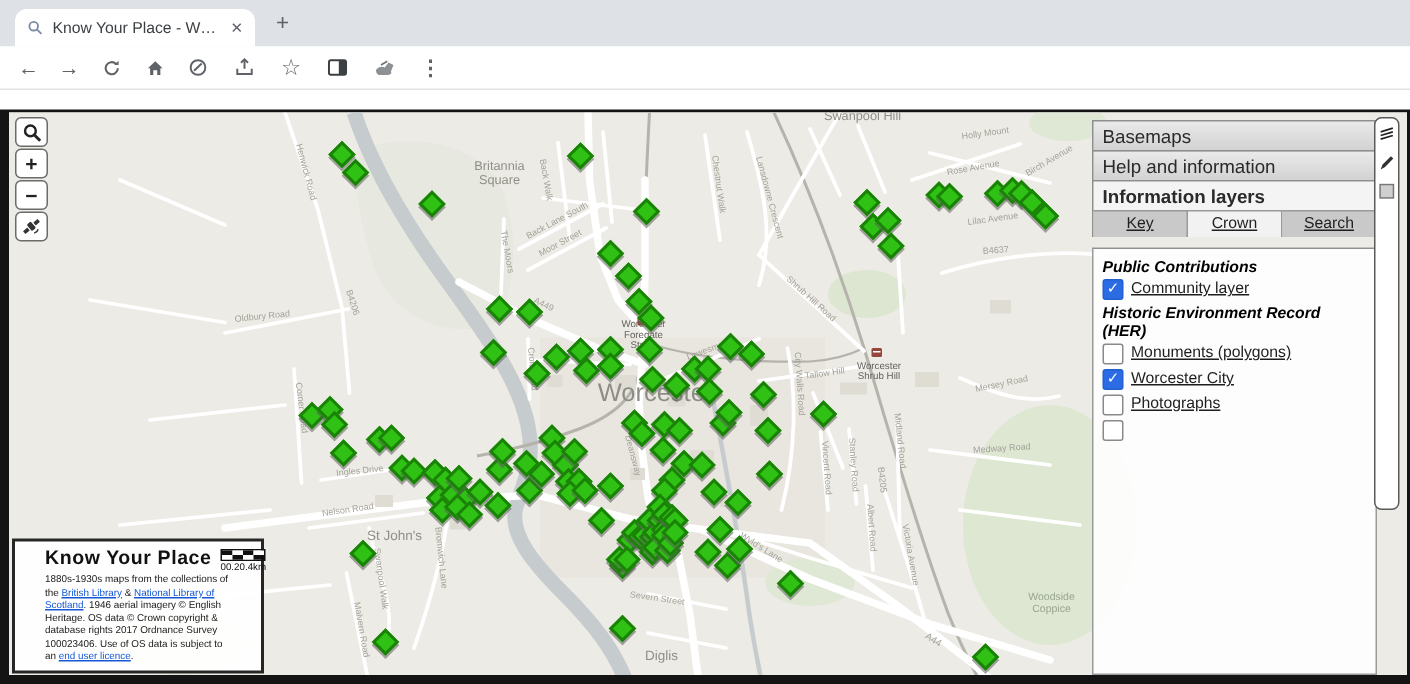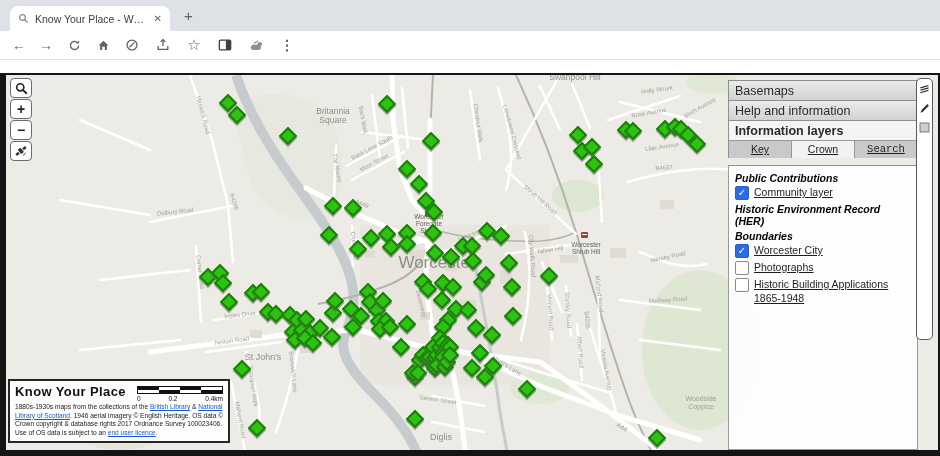--- a/index.html
+++ b/index.html
@@ -42,34 +42,34 @@
              border-radius:5px;z-index:6;display:flex;flex-direction:column;align-items:center;padding-top:4px;gap:6px;box-sizing:border-box;}
 
   
   .panel{position:absolute;left:722px;top:6px;width:190px;bottom:0;z-index:5;box-sizing:border-box;}
   .phead{height:21px;line-height:20px;padding:0 6px;background:linear-gradient(#eaeaea,#d2d2d2);
          border:1px solid #8f8f8f;font-size:12.5px;color:#2a2a2a;box-sizing:border-box;margin-top:-1px;}
   .phead.bold{font-weight:bold;background:#f4f4f4;}
   .ptabs{display:flex;border-left:1px solid #8f8f8f;border-right:1px solid #8f8f8f;margin-top:-1px;align-items:flex-end;}
   .ptab{flex:1;text-align:center;background:#c9c9c9;border-top:1px solid #999;border-right:1px solid #999;
         font-size:10.5px;padding:2px 0 3px;color:#1f1f1f;text-decoration:underline;}
-  .ptab:last-child{border-right:none;font-family:Liberation Mono, monospace;}
+  .ptab:last-child{border-right:none;}
   .ptab.active{background:#f2f2f2;}
   .pbody{background:rgba(255,255,255,.9);border:1px solid #9a9a9a;border-top:1px solid #8f8f8f;
          position:absolute;left:0;right:0;top:84px;bottom:0;padding:3px 6px;box-sizing:border-box;}
   .lgroup-h{font-style:italic;font-weight:bold;font-size:10.5px;color:#000;margin:3px 0 1px;}
   .litem{display:flex;align-items:flex-start;gap:5px;margin:2px 0 3px;}
   .cb{width:12px;height:12px;border:1px solid #8a8a8a;background:#fff;border-radius:2px;flex:0 0 auto;
       font-size:10px;line-height:12px;text-align:center;color:#fff;box-sizing:content-box;}
   .cb.on{background:#2b6be4;border-color:#2260cf;}
   .litem-label{font-size:10.5px;color:#1e1e1e;text-decoration:underline;line-height:1.3;}
 
   
-  .infobox{position:absolute;left:2px;top:304px;width:222px;background:rgba(255,255,255,.94);
-           border:2px solid #262626;z-index:6;padding:3px 5px 4px;box-sizing:border-box;}
+  .infobox{position:absolute;left:2px;top:284px;width:168px;background:rgba(255,255,255,.94);
+           border:2px solid #262626;z-index:6;padding:3px 20px 4px;box-sizing:border-box;}
   .ib-head{display:flex;align-items:flex-start;gap:6px;}
   .ib-title{font-size:13px;font-weight:bold;color:#111;letter-spacing:.4px;white-space:nowrap;}
   .scale{width:86px;margin-left:auto;margin-top:2px;}
   .scale-rows{border:1px solid #111;}
   .scale-row{display:flex;height:3px;}
   .scale-row div{flex:1;}
   .sb{background:#111;} .sw{background:#fff;}
   .scale-labels{display:flex;justify-content:space-between;font-size:6.5px;color:#111;margin-top:1px;}
   .ib-body{font-size:6.6px;line-height:1.3;color:#1a1a1a;margin-top:1px;}
   .ib-body .lnk{color:#1558d6;text-decoration:underline;}
@@ -454,32 +454,34 @@
             <div class="ptab active">Crown</div>
             <div class="ptab">Search</div>
           </div>
         <div class="pbody" id="layerlist">
             <div class="lgroup-h">Public Contributions</div>
             <div class="litem">
               <div class="cb on">✓</div>
               <span class="litem-label">Community layer</span>
             </div>
             <div class="lgroup-h">Historic Environment Record (HER)</div>
-            <div class="lgroup-h">Boundaries</div>
+            <div class="litem">
+              <div class="cb"></div>
+              <span class="litem-label">Monuments (polygons)</span>
+            </div>
             <div class="litem">
               <div class="cb on">✓</div>
               <span class="litem-label">Worcester City</span>
             </div>
             <div class="litem">
               <div class="cb"></div>
               <span class="litem-label">Photographs</span>
             </div>
             <div class="litem">
               <div class="cb"></div>
-              <span class="litem-label">Historic Building Applications 1865-1948</span>
             </div>
           </div>
       </div>
 
       <div class="infobox">
         <div class="ib-head">
           <span class="ib-title">Know Your Place</span>
           <div class="scale">
             <div class="scale-rows">
               <div class="scale-row">

